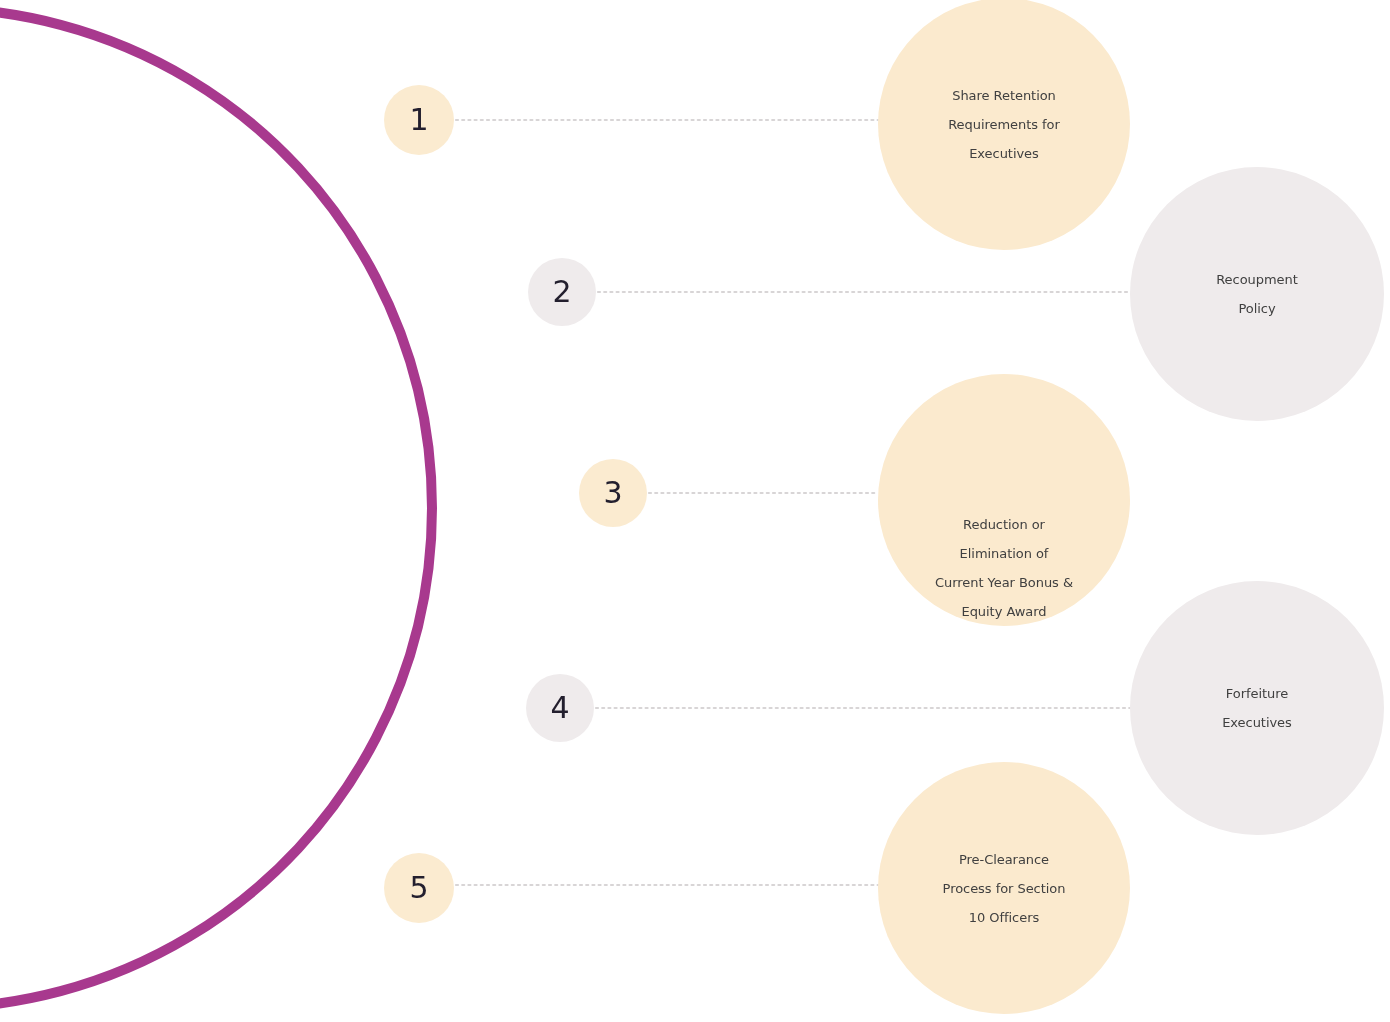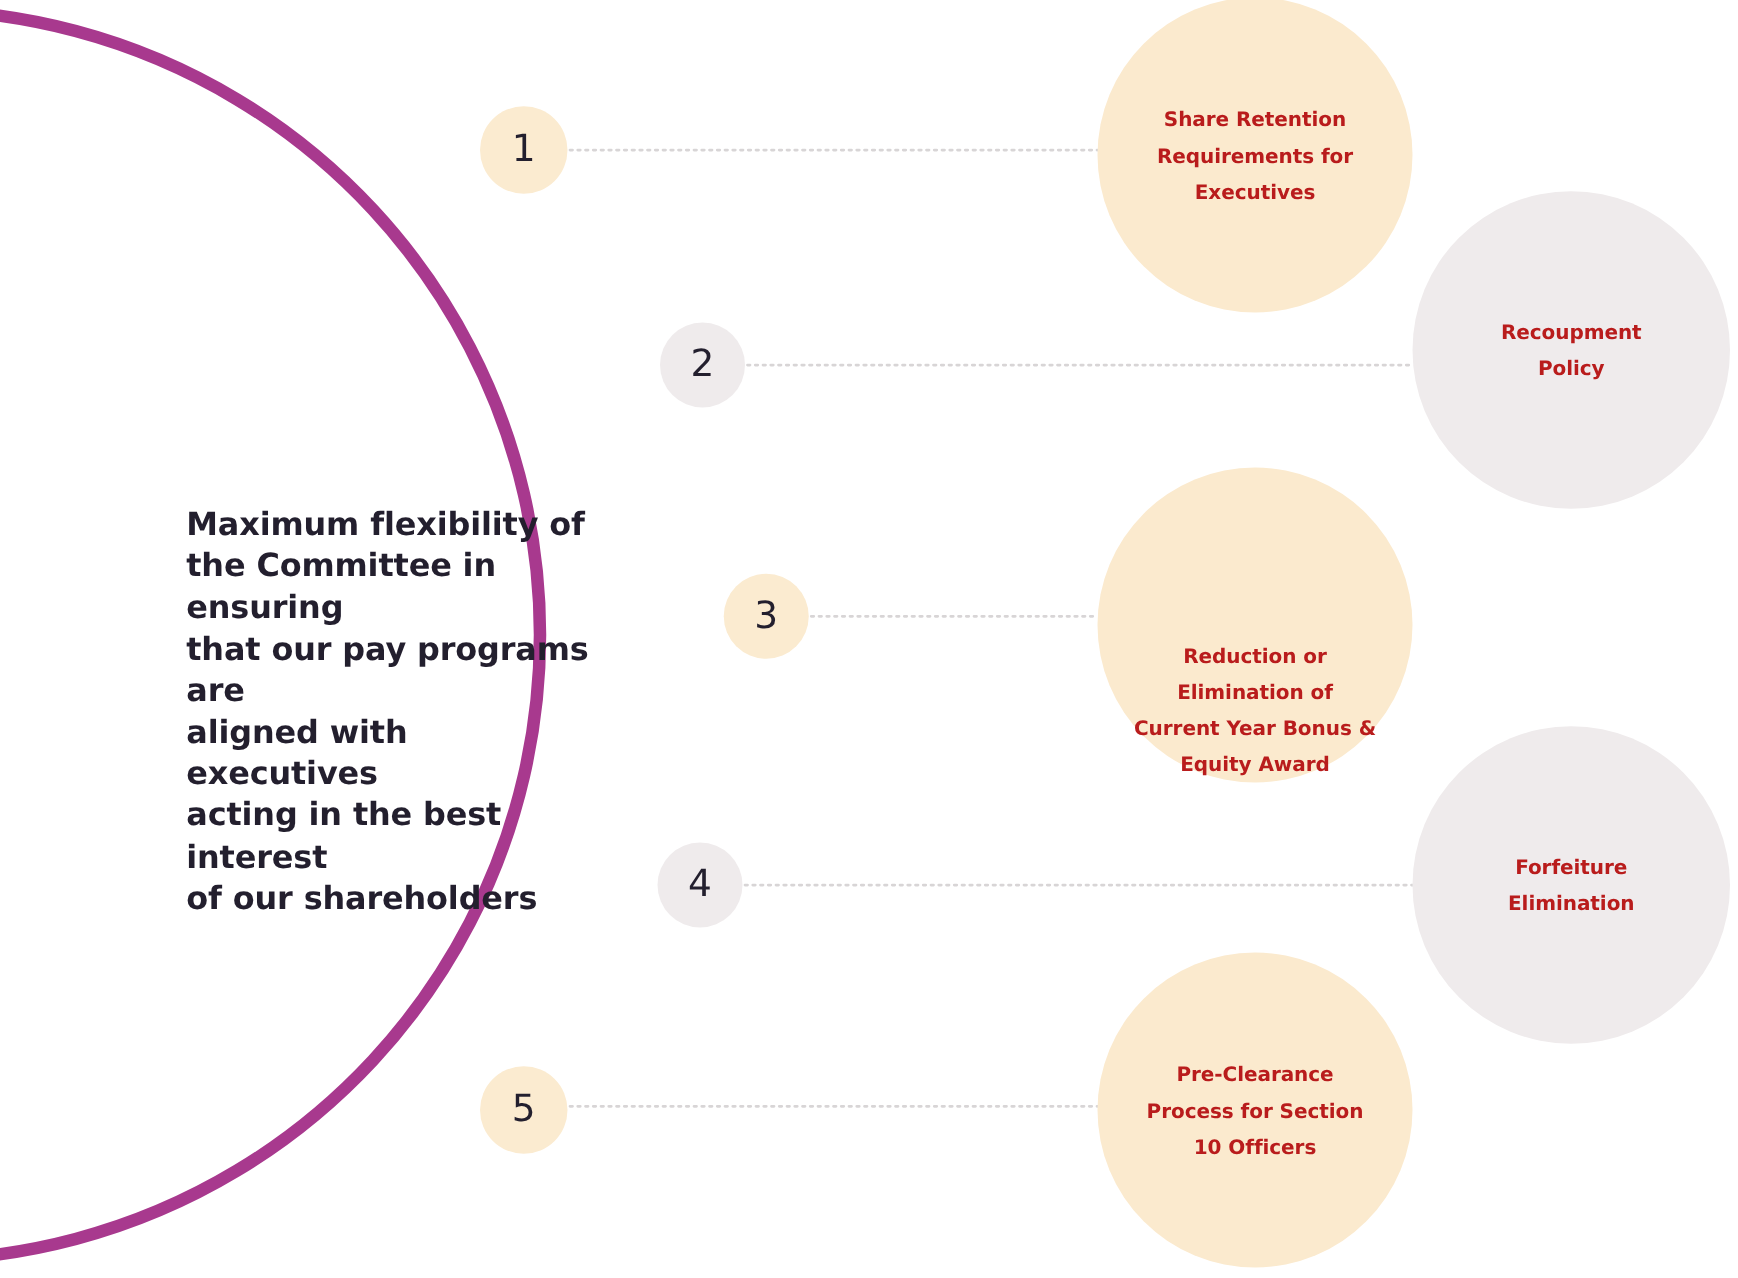--- a/index.html
+++ b/index.html
@@ -59,24 +59,24 @@
     border-radius: 50%;
     display: flex;
     align-items: center;
     justify-content: center;
     text-align: center;
     box-sizing: border-box;
   }
   .topic.cream { background: #fbeace; }
   .topic.gray  { background: #efebec; }
   .topic-label {
-    font-size: 16px;
-    font-weight: bold;
+    font-size: 13px;
+    font-weight: normal;
     line-height: 29px;
-    color: #b91c1c;
+    color: #404040;
     letter-spacing: -0.05px;
     white-space: pre-line;
     padding: 0 22px;
   }
 </style>
 </head>
 <body>
 
 <div id="stage">
 
@@ -85,46 +85,40 @@
   </svg>
 
   <svg id="connector-layer" viewBox="0 0 1390 1022" xmlns="http://www.w3.org/2000/svg">
       <line x1="456" x2="878" y1="120" y2="120" stroke="#d8d5d6" stroke-width="2.2" stroke-linecap="round" stroke-dasharray="2 4.2"></line>
       <line x1="598" x2="1131" y1="292" y2="292" stroke="#d8d5d6" stroke-width="2.2" stroke-linecap="round" stroke-dasharray="2 4.2"></line>
       <line x1="649" x2="878" y1="493" y2="493" stroke="#d8d5d6" stroke-width="2.2" stroke-linecap="round" stroke-dasharray="2 4.2"></line>
       <line x1="596" x2="1131" y1="708" y2="708" stroke="#d8d5d6" stroke-width="2.2" stroke-linecap="round" stroke-dasharray="2 4.2"></line>
       <line x1="456" x2="878" y1="885" y2="885" stroke="#d8d5d6" stroke-width="2.2" stroke-linecap="round" stroke-dasharray="2 4.2"></line>
     </svg>
 
-  <div class="statement">Maximum flexibility of
-the Committee in ensuring
-that our pay programs are
-aligned with executives
-acting in the best interest
-of our shareholders</div>
 
   <div id="topics">
       <div class="topic cream" style="left: 878px; top: -2px; width: 252px; height: 252px;">
         <span class="topic-label">Share Retention
 Requirements for
 Executives</span>
       </div>
-      <div class="topic gray" style="left: 1130px; top: 153px; width: 254px; height: 254px;">
+      <div class="topic gray" style="left: 1130px; top: 167px; width: 254px; height: 254px;">
         <span class="topic-label">Recoupment
 Policy</span>
       </div>
       <div class="topic cream" style="left: 878px; top: 374px; width: 252px; height: 252px; align-items: flex-end;">
         <span class="topic-label">Reduction or
 Elimination of
 Current Year Bonus &amp;
 Equity Award</span>
       </div>
       <div class="topic gray" style="left: 1130px; top: 581px; width: 254px; height: 254px;">
         <span class="topic-label">Forfeiture
-Elimination</span>
+Executives</span>
       </div>
       <div class="topic cream" style="left: 878px; top: 762px; width: 252px; height: 252px;">
         <span class="topic-label">Pre-Clearance
 Process for Section
 10 Officers</span>
       </div>
     </div>
 
   <div id="nodes">
       <div class="node cream" style="left: 384px; top: 85px; width: 70px; height: 70px;">

